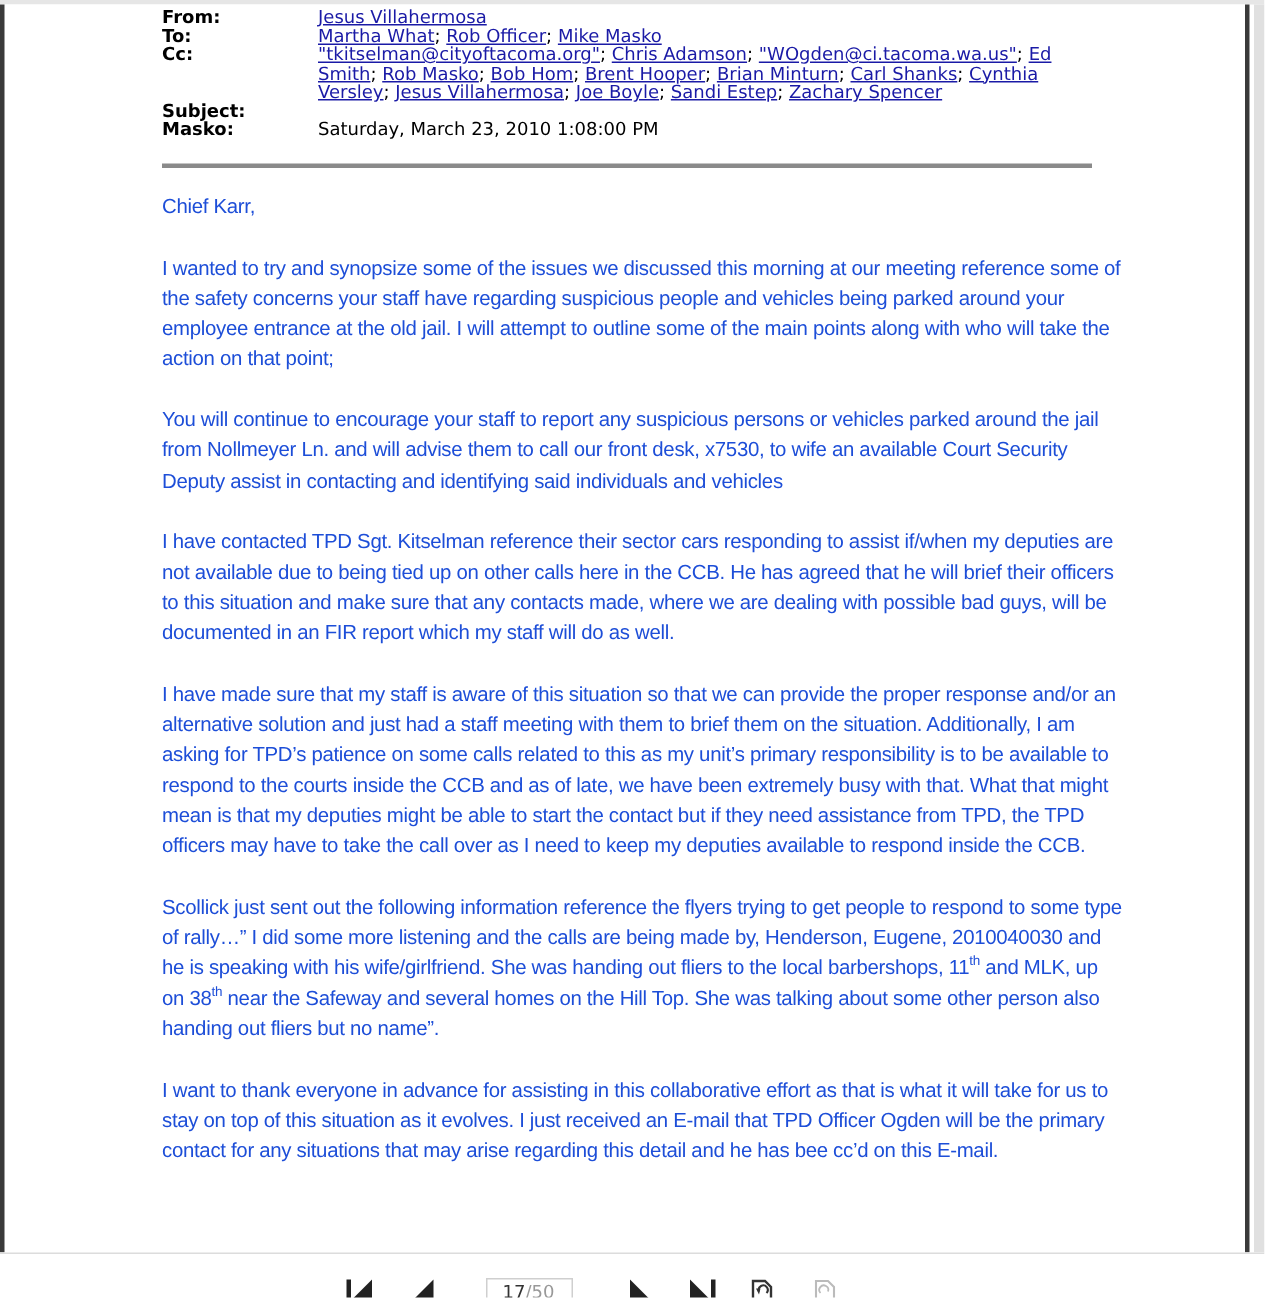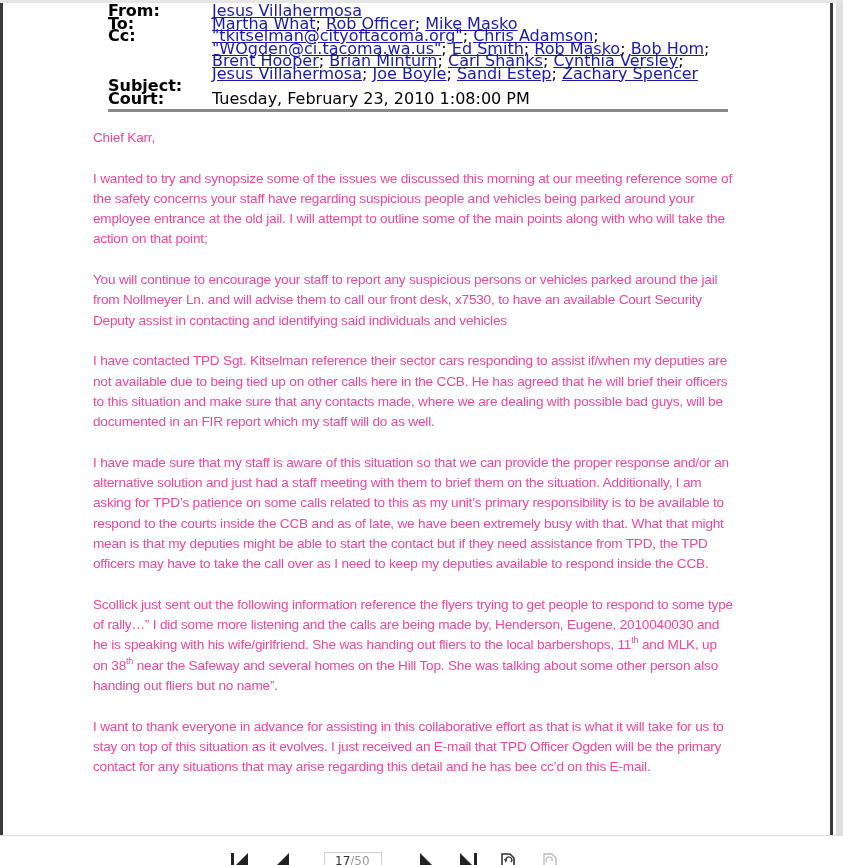--- a/index.html
+++ b/index.html
@@ -12,33 +12,33 @@
   .page {
     position: absolute; left: 0; top: 3px; width: 833px; height: 832px;
     background: #ffffff;
     border-left: 3px solid #3a3a3a;
     border-right: 3px solid #3a3a3a;
     box-sizing: border-box;
   }
   .right-gutter { position: absolute; left: 836px; top: 3px; width: 7px; height: 832px; background: #e0e0e0; }
   .header {
     position: absolute; left: 108px; top: 5px; width: 620px;
-    font-family: "DejaVu Sans", sans-serif; font-size: 16px; line-height: 12.5px;
+    font-family: "DejaVu Sans", sans-serif; font-size: 12px; line-height: 12.5px;
     color: #000;
   }
   .hrow { display: flex; }
   .hlabel { width: 104px; font-weight: bold; flex-shrink: 0; }
   .hval { flex: 1; }
   .hval a { color: #1a1aa6; text-decoration: underline; }
   .sep { color: #000; text-decoration: none; }
   .header-rule { position: absolute; left: 108px; top: 109px; width: 620px; height: 3px; background: #8a8a8a; }
   .body {
-    position: absolute; left: 93px; top: 128px; width: 640px;
+    position: absolute; left: 108px; top: 128px; width: 640px;
     font-family: "Liberation Sans", sans-serif; font-size: 13.6px; line-height: 20.3px;
-    color: #ec4899;
+    color: #1d4ed8;
     letter-spacing: -0.2px;
   }
   .body p { margin: 0 0 20.3px 0; }
   .body sup { font-size: 9px; line-height: 0; vertical-align: 6px; margin-top: 10px; }
   .toolbar {
     position: absolute; left: 0; top: 835px; width: 843px; height: 30px; background: #ffffff;
     border-top: 1px solid #dcdcdc;
   }
   .tb-btn { position: absolute; top: 16px; height: 14px; }
   .page-box {
@@ -67,30 +67,30 @@
     <div class="hval"><a>Martha What</a><span class="sep">; </span><a>Rob Officer</a><span class="sep">; </span><a>Mike Masko</a></div>
   </div>
   <div class="hrow">
     <div class="hlabel">Cc:</div>
     <div class="hval"><a>"tkitselman@cityoftacoma.org"</a><span class="sep">; </span><a>Chris Adamson</a><span class="sep">; </span><a>"WOgden@ci.tacoma.wa.us"</a><span class="sep">; </span><a>Ed Smith</a><span class="sep">; </span><a>Rob Masko</a><span class="sep">; </span><a>Bob Hom</a><span class="sep">; </span><a>Brent Hooper</a><span class="sep">; </span><a>Brian Minturn</a><span class="sep">; </span><a>Carl Shanks</a><span class="sep">; </span><a>Cynthia Versley</a><span class="sep">; </span><a>Jesus Villahermosa</a><span class="sep">; </span><a>Joe Boyle</a><span class="sep">; </span><a>Sandi Estep</a><span class="sep">; </span><a>Zachary Spencer</a></div>
   </div>
   <div class="hrow">
     <div class="hlabel">Subject:</div>
   </div>
   <div class="hrow">
-    <div class="hlabel">Court:</div>
-    <div class="hval">Tuesday, February 23, 2010 1:08:00 PM</div>
+    <div class="hlabel">Masko:</div>
+    <div class="hval">Saturday, March 23, 2010 1:08:00 PM</div>
   </div>
 </div>
 <div class="header-rule"></div>
 
 <div class="body">
   <p>Chief Karr,</p>
   <p>I wanted to try and synopsize some of the issues we discussed this morning at our meeting reference some of the safety concerns your staff have regarding suspicious people and vehicles being parked around your employee entrance at the old jail.  I will attempt to outline some of the main points along with who will take the action on that point;</p>
-  <p>You will continue to encourage your staff to report any suspicious persons or vehicles parked around the jail from Nollmeyer Ln. and will advise them to call our front desk, x7530, to have an available Court Security Deputy assist in contacting and identifying said individuals and vehicles</p>
+  <p>You will continue to encourage your staff to report any suspicious persons or vehicles parked around the jail from Nollmeyer Ln. and will advise them to call our front desk, x7530, to wife an available Court Security Deputy assist in contacting and identifying said individuals and vehicles</p>
   <p>I have contacted TPD Sgt. Kitselman reference their sector cars responding to assist if/when my deputies are not available due to being tied up on other calls here in the CCB.  He has agreed that he will brief their officers to this situation and make sure that any contacts made, where we are dealing with possible bad guys, will be documented in an FIR report which my staff will do as well.</p>
   <p>I have made sure that my staff is aware of this situation so that we can provide the proper response and/or an alternative solution and just had a staff meeting with them to brief them on the situation.  Additionally, I am asking for TPD’s patience on some calls related to this as my unit’s primary responsibility is to be available to respond to the courts inside the CCB and as of late, we have been extremely busy with that.  What that might mean is that my deputies might be able to start the contact but if they need assistance from TPD, the TPD officers may have to take the call over as I need to keep my deputies available to respond inside the CCB.</p>
   <p><span>Scollick just sent out the following information reference the flyers trying to get people to respond to some type of rally…” I did some more listening and the calls are being made by, Henderson, Eugene, 2010040030 and he is speaking with his wife/girlfriend. She was handing out fliers to the local barbershops, 11</span><sup>th</sup><span> and MLK, up on 38</span><sup>th</sup><span> near the Safeway and several homes on the Hill Top. She was talking about some other person also handing out fliers but no name”.</span></p>
   <p>I want to thank everyone in advance for assisting in this collaborative effort as that is what it will take for us to stay on top of this situation as it evolves.  I just received an E-mail that TPD Officer Ogden will be the primary contact for any situations that may arise regarding this detail and he has bee cc’d on this E-mail.</p>
 </div>
 
 <div class="toolbar">
   <svg class="tb-btn" style="left:230px;width:20px;" viewBox="0 0 20 14">
     <rect x="1" y="1" width="3" height="13" fill="#222"></rect>
       <polygon points="18,1 5,14 18,14" fill="#222"></polygon>

